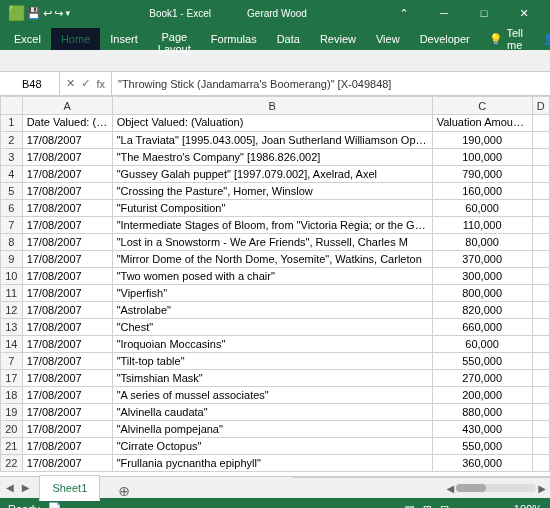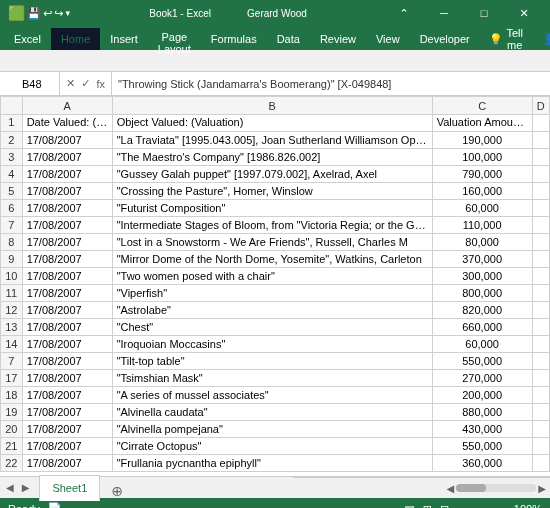--- a/index.html
+++ b/index.html
@@ -165,21 +165,21 @@
       align-items: center;
     }
     .sheet-tab-area { display: flex; align-items: flex-end; flex: 1; padding-left: 4px; }
     .sheet-tab {
       padding: 6px 12px;
       border: 1px solid #ccc;
       border-bottom: none;
       background: white;
       font-size: 11px;
       cursor: pointer;
-      margin-right: 5px;
+      margin-right: 12px;
       color: #333;
     }
     .sheet-tab.active { background: white; border-bottom: 1px solid white; color: #217346; font-weight: 500; }
     .add-sheet { padding: 2px 6px; font-size: 14px; cursor: pointer; color: #666; }
 
     .scrollbar-area {
       display: flex;
       align-items: center;
       gap: 4px;
     }

